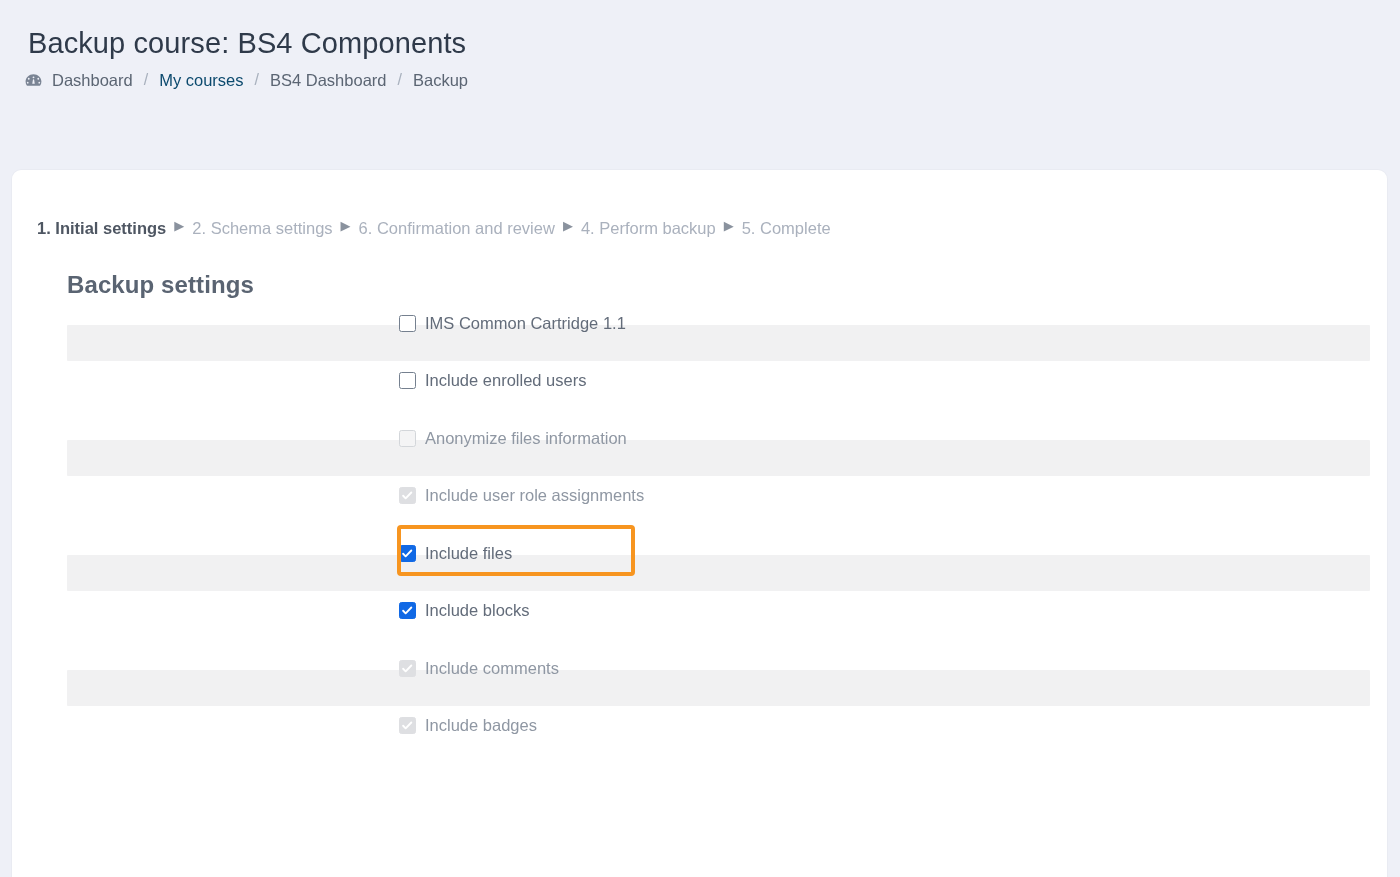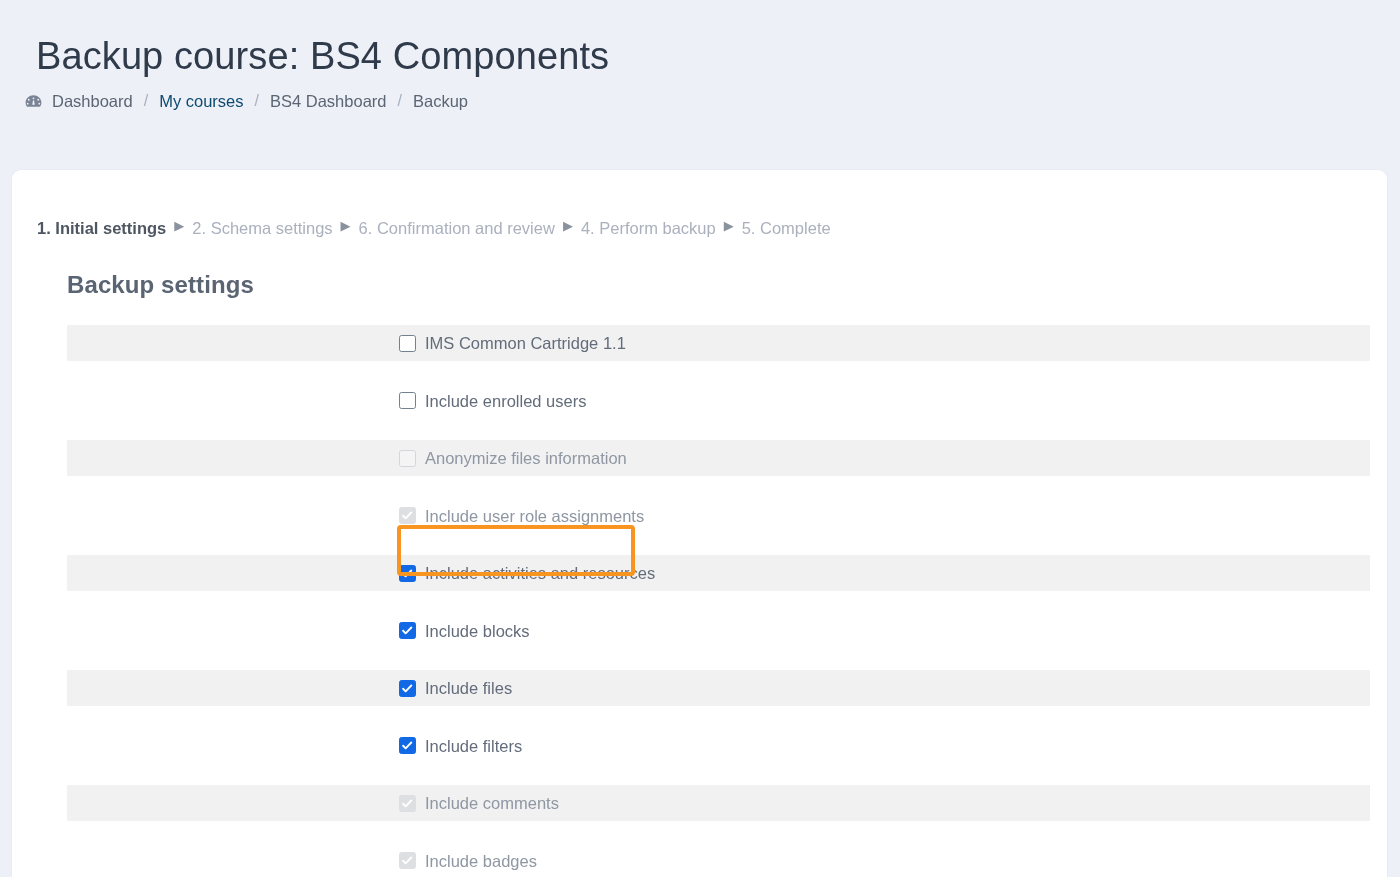--- a/index.html
+++ b/index.html
@@ -13,25 +13,25 @@
     background: #eef0f7;
     font-family: "Liberation Sans", sans-serif;
     overflow: hidden;
   }
 
   
   .page-header {
     padding: 22px 0 0 24px;
   }
   .page-title {
-    font-size: 38px;
+    font-size: 29px;
     font-weight: 400;
     color: #2f3a4a;
     line-height: 1.2;
-    margin: 12px;
+    margin: 4px;
     letter-spacing: .1px;
   }
 
   
   .breadcrumb {
     display: flex;
     align-items: center;
     margin-top: 10px;
     font-size: 16.5px;
     color: #5b6573;
@@ -113,21 +113,20 @@
     left: 55px;
     right: 17px;
     top: 10.5px;
     height: 36px;
     background: #f1f1f2;
     border-radius: 1px;
   }
   .row-body {
     position: relative;
     display: flex;
-    align-items: center;
     padding-left: 387px;
     height: 100%;
     z-index: 2;
   }
 
   
   .cb {
     width: 17px;
     height: 17px;
     min-width: 17px;
@@ -249,52 +248,31 @@
         </div>
       </div>
       <div class="setting-row">
         <div class="row-stripe"></div>
         <div class="row-body">
           <span class="cb checked">
             <svg width="13" height="13" viewBox="0 0 16 16" fill="none" aria-hidden="true">
               <path d="M2.6 8.3l3.1 3.2 7-7.2" stroke="#ffffff" stroke-width="2.3" stroke-linecap="round" stroke-linejoin="round"></path>
             </svg>
           </span>
-          <span class="cb-label">Include activities and resources</span>
+          <span class="cb-label">Include files</span>
         </div>
       </div>
       <div class="setting-row">
         <div class="row-body">
           <span class="cb checked">
             <svg width="13" height="13" viewBox="0 0 16 16" fill="none" aria-hidden="true">
               <path d="M2.6 8.3l3.1 3.2 7-7.2" stroke="#ffffff" stroke-width="2.3" stroke-linecap="round" stroke-linejoin="round"></path>
             </svg>
           </span>
           <span class="cb-label">Include blocks</span>
-        </div>
-      </div>
-      <div class="setting-row">
-        <div class="row-stripe"></div>
-        <div class="row-body">
-          <span class="cb checked">
-            <svg width="13" height="13" viewBox="0 0 16 16" fill="none" aria-hidden="true">
-              <path d="M2.6 8.3l3.1 3.2 7-7.2" stroke="#ffffff" stroke-width="2.3" stroke-linecap="round" stroke-linejoin="round"></path>
-            </svg>
-          </span>
-          <span class="cb-label">Include files</span>
-        </div>
-      </div>
-      <div class="setting-row">
-        <div class="row-body">
-          <span class="cb checked">
-            <svg width="13" height="13" viewBox="0 0 16 16" fill="none" aria-hidden="true">
-              <path d="M2.6 8.3l3.1 3.2 7-7.2" stroke="#ffffff" stroke-width="2.3" stroke-linecap="round" stroke-linejoin="round"></path>
-            </svg>
-          </span>
-          <span class="cb-label">Include filters</span>
         </div>
       </div>
       <div class="setting-row">
         <div class="row-stripe"></div>
         <div class="row-body">
           <span class="cb checked disabled">
             <svg width="13" height="13" viewBox="0 0 16 16" fill="none" aria-hidden="true">
               <path d="M2.6 8.3l3.1 3.2 7-7.2" stroke="#ffffff" stroke-width="2.3" stroke-linecap="round" stroke-linejoin="round"></path>
             </svg>
           </span>

